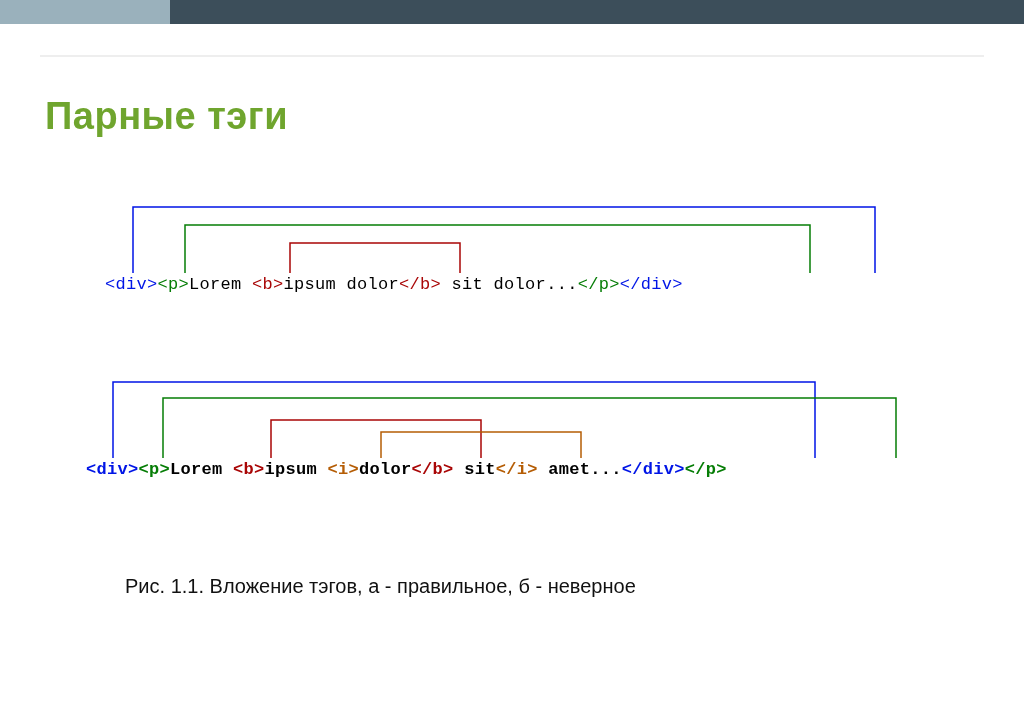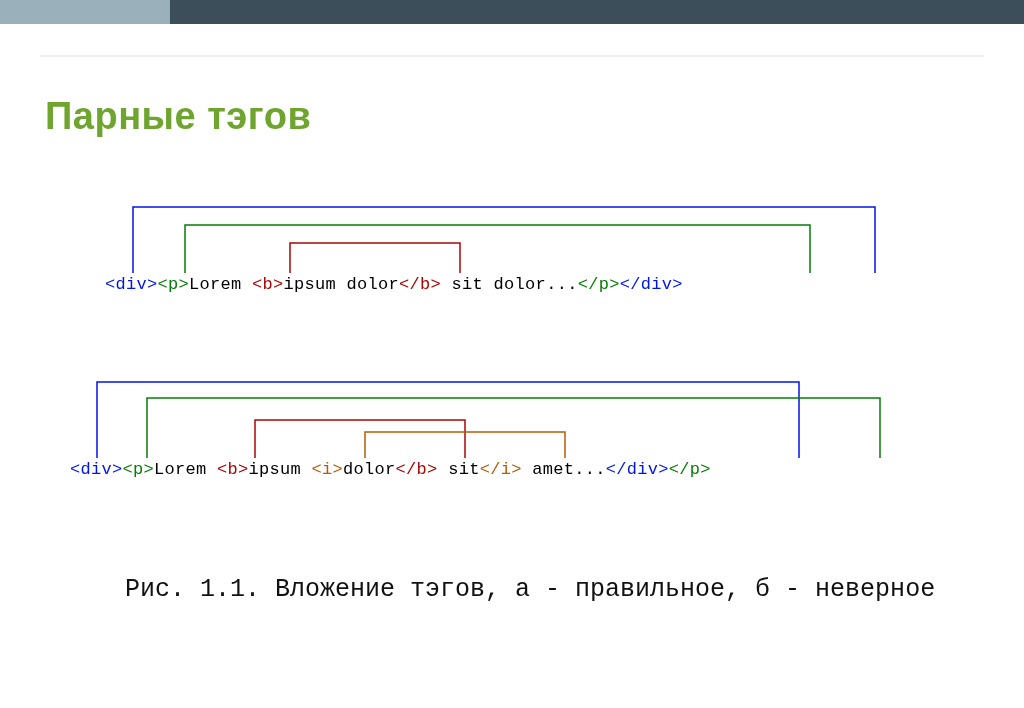--- a/index.html
+++ b/index.html
@@ -58,54 +58,54 @@
   }
   .codeline span { display: inline; }
   .blue { color: #0015e6; margin-top: 7px; }
   .green { color: #067d06; }
   .red  { color: #a90606; }
   .orange { color: #b55d05; }
   .caption {
     position: absolute;
     top: 575px;
     left: 125px;
-    font-size: 25px;
+    font-size: 20px;
     color: #111;
-    font-family: Liberation Mono, monospace;
+    font-family: Liberation Sans, sans-serif;
   }
   .block { position: absolute; }
   .bracket-svg { position: absolute; top: 0; left: 0; }
 </style>
 </head>
 <body>
 
 <div class="topbar">
   <div class="topbar-accent"></div>
 </div>
 <div class="sub-rule"></div>
 
-<div class="title">Парные тэгов</div>
+<div class="title">Парные тэги</div>
 
 <div class="diagram-area">
 
   <div class="block" style="top:0; left:0; width:895px; height:110px;">
     <svg class="bracket-svg" width="895" height="80">
 
       <path d="M 68 78 L 68 12 L 810 12 L 810 78" fill="none" stroke="#0015e6" stroke-width="1.5"></path>
 
       <path d="M 120 78 L 120 30 L 745 30 L 745 78" fill="none" stroke="#067d06" stroke-width="1.5"></path>
 
       <path d="M 225 78 L 225 48 L 395 48 L 395 78" fill="none" stroke="#a90606" stroke-width="1.5"></path>
     </svg>
     <div class="codeline" style="position:absolute; top:80px; left:40px;">
       <span class="blue">&lt;div&gt;</span><span class="green">&lt;p&gt;</span><span>Lorem </span><span class="red">&lt;b&gt;</span><span>ipsum dolor</span><span class="red">&lt;/b&gt;</span><span> sit dolor...</span><span class="green">&lt;/p&gt;</span><span class="blue">&lt;/div&gt;</span>
     </div>
   </div>
 
-  <div class="block" style="top:175px; left:0; width:895px; height:120px;">
+  <div class="block" style="top:175px; left:16px; width:895px; height:120px;font-weight:bold;">
     <svg class="bracket-svg" width="895" height="90">
 
       <path d="M 32 88 L 32 12 L 734 12 L 734 88" fill="none" stroke="#0015e6" stroke-width="1.5"></path>
 
       <path d="M 82 88 L 82 28 L 815 28 L 815 88" fill="none" stroke="#067d06" stroke-width="1.5"></path>
 
       <path d="M 190 88 L 190 50 L 400 50 L 400 88" fill="none" stroke="#a90606" stroke-width="1.5"></path>
 
       <path d="M 300 88 L 300 62 L 500 62 L 500 88" fill="none" stroke="#b55d05" stroke-width="1.5"></path>
     </svg>

